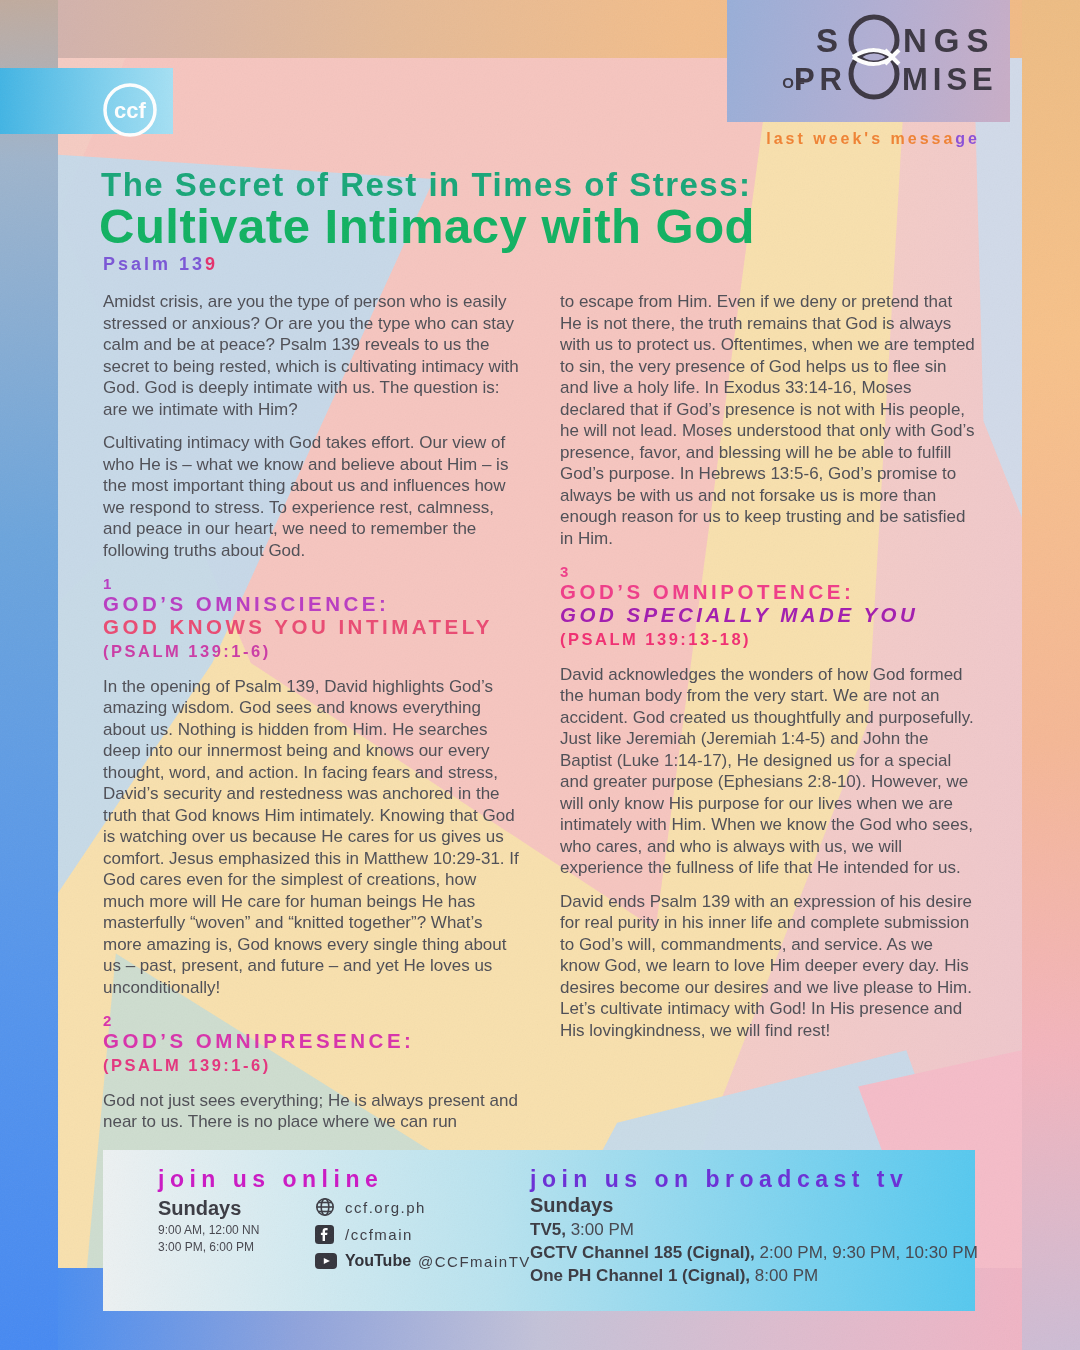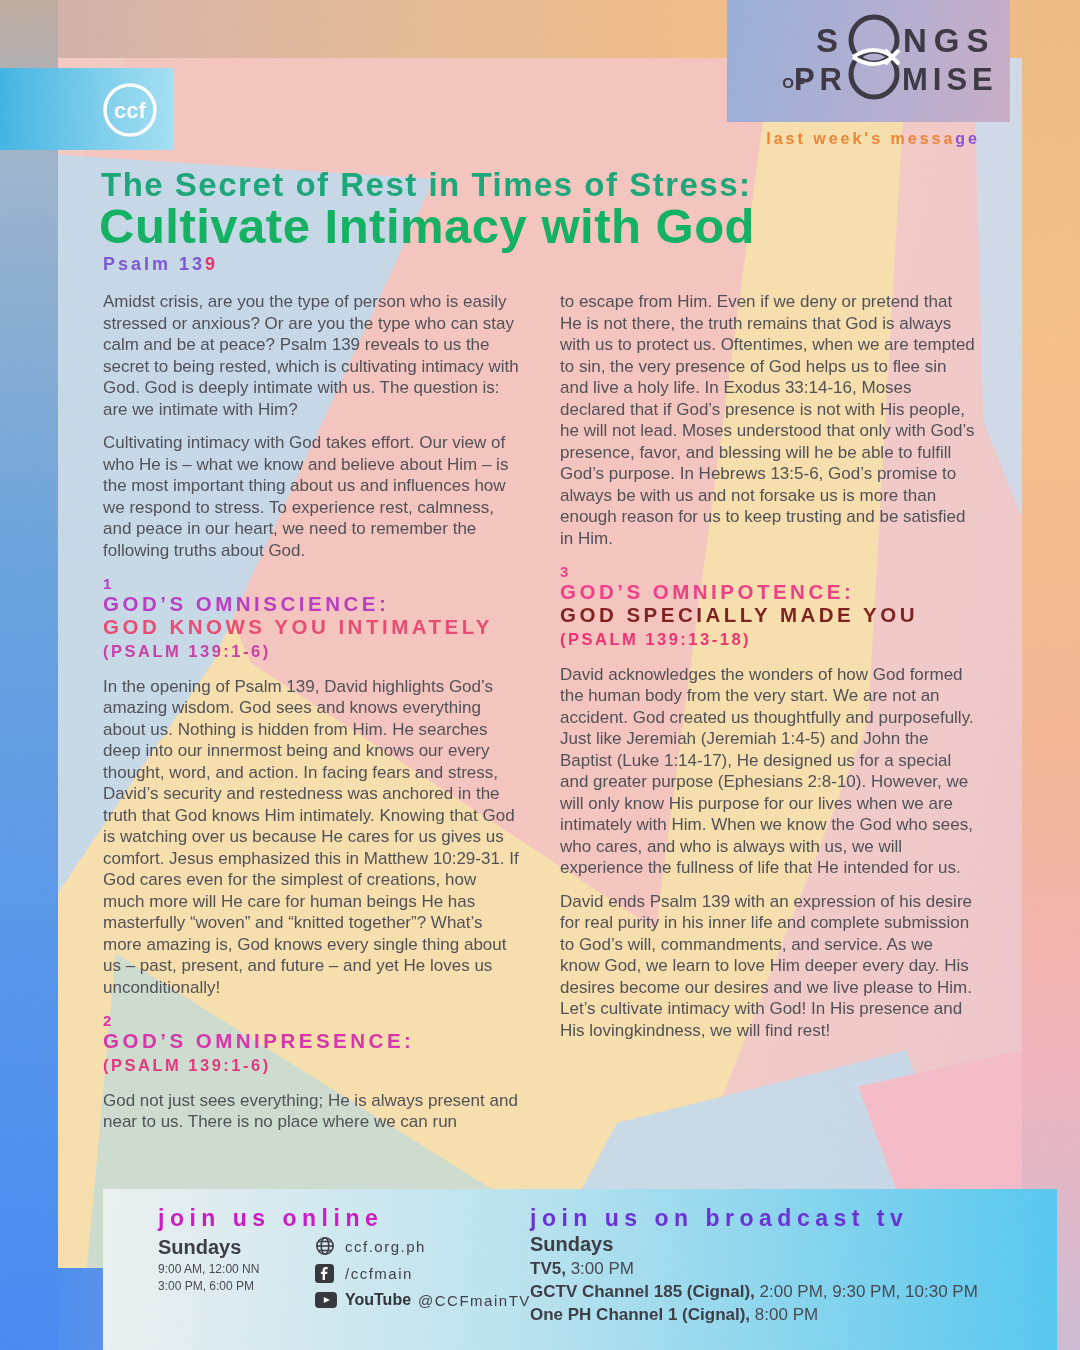--- a/index.html
+++ b/index.html
@@ -30,21 +30,21 @@
     clip-path:polygon(0% 8%,39% 10%,16% 50%,0% 69%);}
   #shape-mint{background:#c9ddd3;opacity:.9;
     clip-path:polygon(6% 74%,58% 100%,3% 100%);}
   #shape-blue-br{background:#c6daea;opacity:.95;
     clip-path:polygon(58% 88%,88% 82%,96% 100%,50% 100%);}
   #shape-pink-br{background:#f5bcc8;
     clip-path:polygon(83% 85%,100% 82%,100% 100%,90% 100%);}
   #shape-blue-sliver{background:#cddbec;opacity:.9;
     clip-path:polygon(95% 0%,100% 0%,100% 38%,96% 30%);}
   
-  #ccf-box{position:absolute;left:0;top:68px;width:173px;height:82px;z-index:6;
+  #ccf-box{position:absolute;left:0;top:68px;width:173px;height:66px;z-index:6;
     background:linear-gradient(90deg,#41b4e4 0%,#7fd0ee 60%,#a5e0f4 100%);}
   #songs-box{position:absolute;left:727px;top:0;width:283px;height:122px;z-index:6;
     background:linear-gradient(100deg,#98aed8 0%,#b3aed2 55%,#c9adc6 100%);}
   #tagline{position:absolute;left:700px;top:130px;width:280px;z-index:6;text-align:right;
     font-size:16px;font-weight:bold;letter-spacing:3px;color:#f08233;}
   #tagline .accent{color:#8a4fd8;}
   
   .abs{position:absolute;z-index:5;}
   #title-kicker{left:101px;top:166px;font-size:33px;font-weight:bold;letter-spacing:1.5px;
     color:#18a678;white-space:nowrap;}
@@ -56,23 +56,23 @@
   .col{position:absolute;z-index:5;width:417px;font-size:17px;line-height:21.5px;color:#4e4e55;}
   #col-left{left:103px;top:291px;}
   #col-right{left:560px;top:291px;}
   .col p{margin:0 0 12px 0;}
   .sec{margin-top:14px;}
   .sec .num{font-size:15px;font-weight:bold;line-height:17px;}
   .sec .hl{font-size:20.5px;font-weight:bold;letter-spacing:3.5px;line-height:23px;white-space:nowrap;}
   .sec .ref{font-size:16.5px;font-weight:bold;letter-spacing:2.5px;margin:3px 0 13px 0;}
   .s1 .num,.s1 .l1{color:#b93cc2;} .s1 .l2{color:#ea4a72;} .s1 .ref{color:#cb3ba6;}
   .s2 .num,.s2 .l1{color:#d832ab;} .s2 .l2{color:#ef4284;} .s2 .ref{color:#e4347e;}
-  .s3 .num,.s3 .l1{color:#f03c88;} .s3 .l2{color:#7f1d1d;} .s3 .ref{color:#f12e71;}
-  
-  #footer-panel{position:absolute;left:103px;top:1189px;width:954px;height:161px;z-index:7;
+  .s3 .num,.s3 .l1{color:#f03c88;} .s3 .l2{color:#a21caf;font-style:italic;} .s3 .ref{color:#f12e71;}
+  
+  #footer-panel{position:absolute;left:103px;top:1150px;width:872px;height:161px;z-index:7;
     background:linear-gradient(92deg,#edf1f2 0%,#b9e3ef 45%,#55c8ef 100%);}
   .f-head{position:absolute;font-size:23px;font-weight:bold;letter-spacing:5.5px;white-space:nowrap;}
   #online-head{left:55px;top:16px;color:#cb18c4;}
   #broadcast-head{left:427px;top:16px;color:#6a2ed6;}
   .f-day{font-size:20px;font-weight:bold;color:#3a3a42;}
   .f-text{font-size:12px;color:#46464e;}
   #online-times{position:absolute;left:55px;top:44px;}
   #online-times div{margin-top:3px;}
   #social{position:absolute;left:212px;top:47px;}
   .soc-row{display:flex;align-items:center;margin-bottom:7px;cursor:pointer;}

